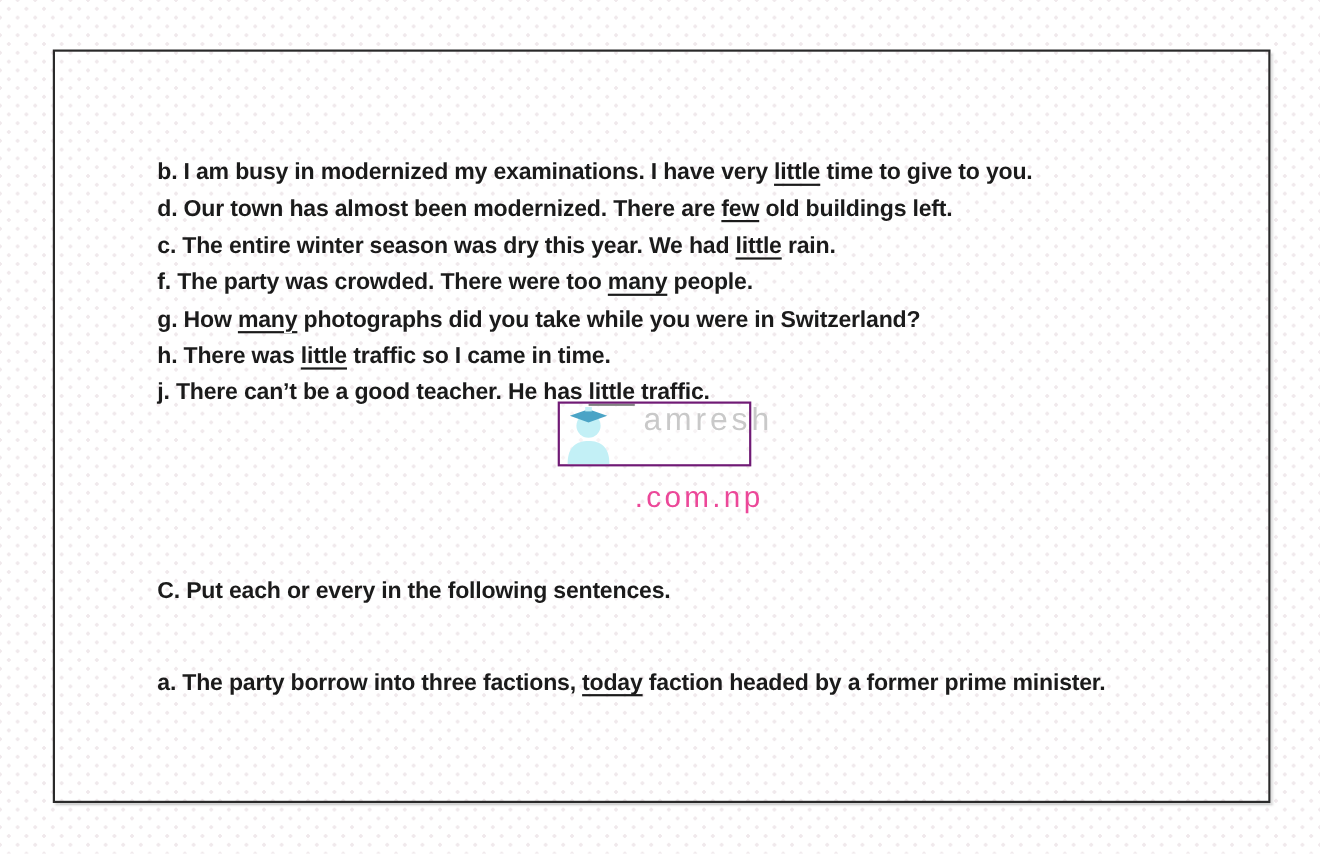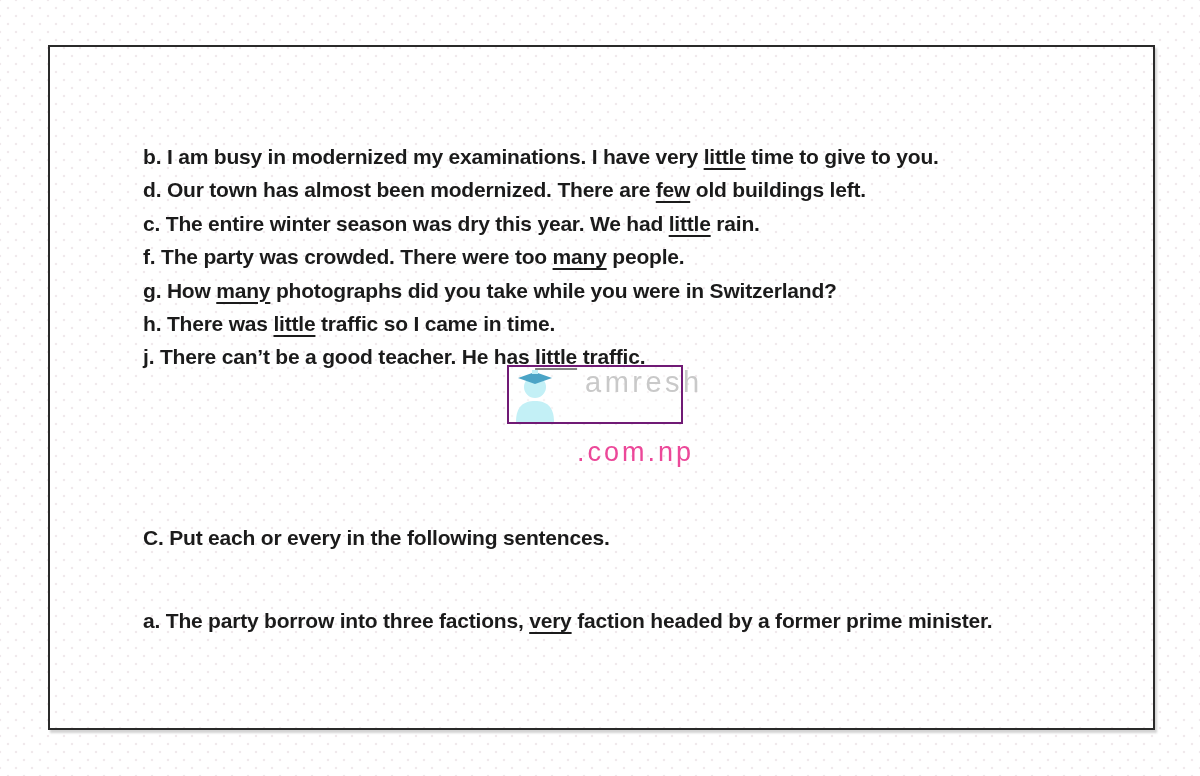--- a/index.html
+++ b/index.html
@@ -109,21 +109,21 @@
   <p class="line"><span>d. Our town has almost been modernized. There are </span><span class="seg-u">few</span><span> old buildings left.</span></p>
   <p class="line"><span>c. The entire winter season was dry this year. We had </span><span class="seg-u">little</span><span> rain.</span></p>
   <p class="line"><span>f. The party was crowded. There were too </span><span class="seg-u">many</span><span> people.</span></p>
   <p class="line"><span>g. How </span><span class="seg-u">many</span><span> photographs did you take while you were in Switzerland?</span></p>
   <p class="line"><span>h. There was </span><span class="seg-u">little</span><span> traffic so I came in time.</span></p>
   <p class="line"><span>j. There can’t be a good teacher. He has </span><span class="seg-u">little</span><span> traffic.</span></p>
 </div>
 
 <p class="line heading"><span>C. Put each or every in the following sentences.</span></p>
 
-<p class="line sentence-a"><span>a. The party borrow into three factions, </span><span class="seg-u">very</span><span> faction headed by a former prime minister.</span></p>
+<p class="line sentence-a"><span>a. The party borrow into three factions, </span><span class="seg-u">today</span><span> faction headed by a former prime minister.</span></p>
 
 <div class="watermark">
   <svg class="wm-icon" viewBox="0 0 44 54" xmlns="http://www.w3.org/2000/svg">
     <path d="M3,54 C3,38 11,33 22,33 C33,33 41,38 41,54 Z" fill="#c3f0f6"></path>
     <circle cx="22" cy="19" r="11" fill="#c3f0f6"></circle>
     <polygon points="5,10 22,4 39,10 22,16" fill="#4ba4c6"></polygon>
     <rect x="19" y="2" width="6" height="4" fill="#c3f0f6"></rect>
   </svg>
   <div class="wm-line1">amresh</div>
   <div class="wm-line2">.com.np</div>

